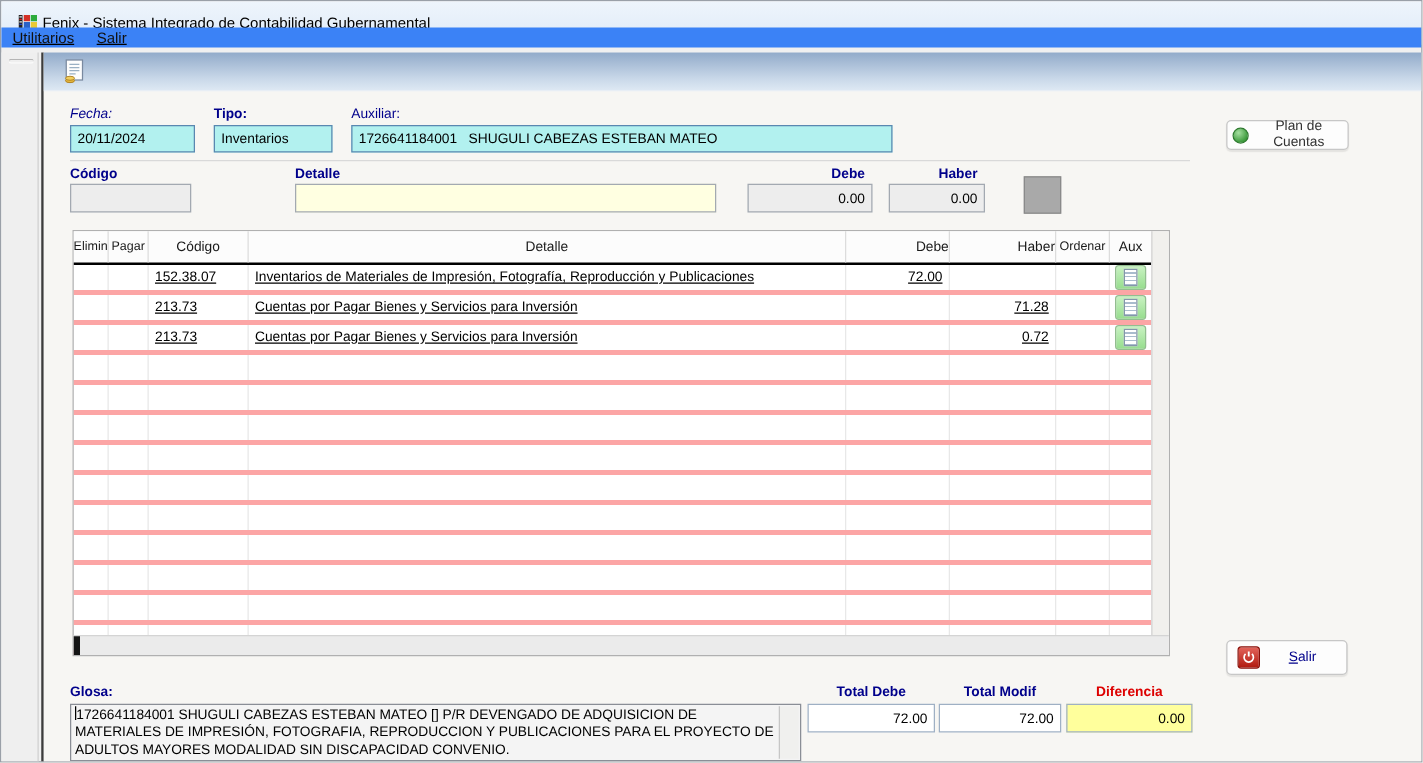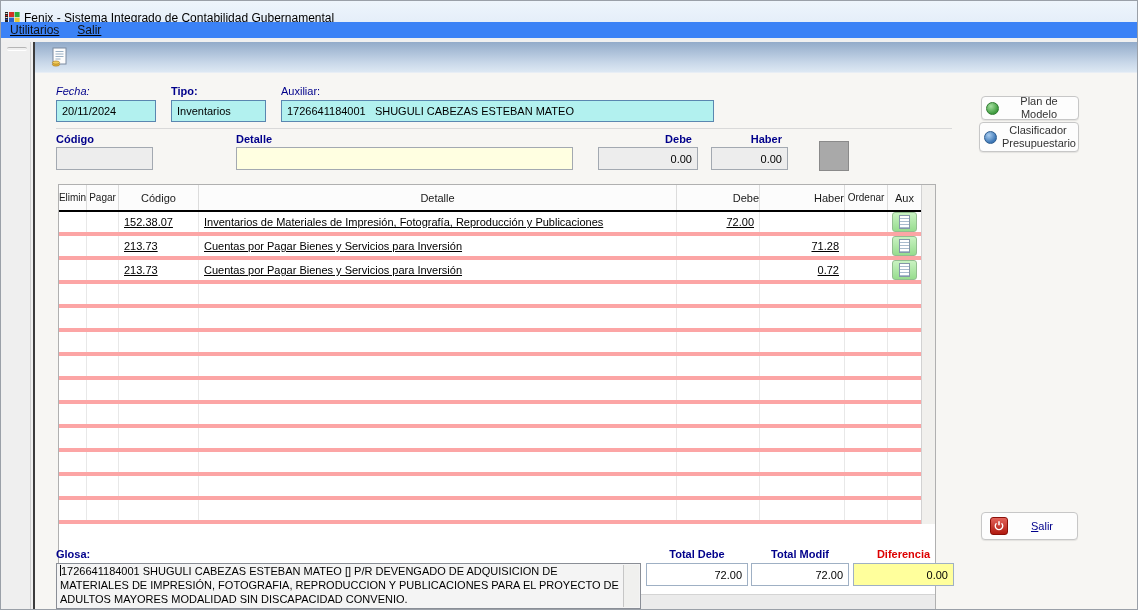--- a/index.html
+++ b/index.html
@@ -3,21 +3,21 @@
 <meta charset="utf-8">
 <style>
   * { box-sizing: border-box; margin: 0; padding: 0; }
   html,body { background:#d8d8d8; }
   body { font-family: "Liberation Sans", sans-serif; }
   #app { position:relative; width:1138px; height:610px; overflow:hidden; background:#f0f0f0; border:1px solid #9aa0a8; }
 
   
   .titlebar { position:absolute; left:0; top:0; width:1138px; height:35px;
     background:linear-gradient(#eef5fc,#dfeaf7); border-bottom:1px solid #c9d4e2;
-    display:flex; align-items:center; padding-left:3px; }
+    display:flex; align-items:center; padding-left:13px; }
   .titlebar .title { font-size:12px; color:#000; margin-left:4px; }
   .menubar { position:absolute; left:0; top:21px; width:1138px; height:16px; background:#3b82f6;
     display:flex; align-items:center;text-decoration:underline; }
   .menu-item { font-size:12px; color:#111; padding:2px 9px; cursor:default; }
 
   
   .left-panel { position:absolute; left:0; top:41px; width:30px; height:569px; background:#efefef; border-right:1px solid #cfcfcf; }
   .grip { position:absolute; left:6px; top:5px; width:20px; height:4px; border-top:1px solid #b5b5b5; border-bottom:1px solid #fff; border-radius:2px; }
   .divider { position:absolute; left:32px; top:41px; width:2px; height:569px; background:#3c3c3c; }
   .content { position:absolute; left:34px; top:41px; width:1104px; height:569px; background:#f7f6f3; }
@@ -34,21 +34,21 @@
   .field.gray { background:#EDEDED; border:1px solid #a3a9b1; }
   .field.yellow { background:#FFFFE1; border:1px solid #a3a9b1; }
   .field.white { background:#FFFFFF; border:1px solid #9fb0c4; }
   .field.diff { background:#FFFF9C; border:1px solid #9fb0c4; }
   .field.num { justify-content:flex-end; }
   .hline { position:absolute; height:1px; background:#d9d9d9; }
   .sq-btn { position:absolute; left:818px; top:140px; width:30px; height:30px;
     background:#a9a9a9; border:1px solid #8a8a8a; }
 
   
-  .table { position:absolute; left:57px; top:183px; width:878px; height:427px;
+  .table { position:absolute; left:57px; top:183px; width:878px; height:341px;
     background:#fff; border:1px solid #b0b0b0; }
   .v-track { position:absolute; right:0; top:0; width:14px; height:339px;
     background:#f1f0ed; border-left:1px solid #d2d2d2; }
   .thead { display:flex; height:27px; width:862px; border-bottom:2px solid #000; background:#fcfcfc; }
   .hcell { display:flex; align-items:center; justify-content:center; font-size:11px; color:#1a1a1a;
     border-right:1px solid #dcdcdc; overflow:hidden; white-space:nowrap; }
   .tbody { width:862px; }
   .trow { display:flex; height:24px; border-bottom:4px solid #fca5a5;text-decoration:underline; }
   .tcell { display:flex; align-items:center; font-size:11px; color:#000; padding:0 5px;
     border-right:1px solid #e8e8e8; overflow:hidden; white-space:nowrap; }
@@ -304,25 +304,21 @@
           <div class="tcell c-aux"></div>
         </div>
       </div>
     <div class="h-scroll">
       <div class="h-thumb"></div>
     </div>
   </div>
 
   <div class="side-btn" style="left:980px; top:95px; width:98px; height:24px;">
     <span class="sphere green"></span>
-    <span class="txt">Plan de Modelo</span>
-  </div>
-  <div class="side-btn" style="left:978px; top:121px; width:100px; height:30px;">
-    <span class="sphere blue"></span>
-    <span class="txt" style="width:72px;">Clasificador Presupuestario</span>
+    <span class="txt">Plan de Cuentas</span>
   </div>
   <div class="side-btn" style="left:980px; top:511px; width:97px; height:28px; justify-content:flex-start; padding-left:8px;">
     <span class="power-icon">
       <svg width="12" height="12" viewBox="0 0 16 16">
           <path d="M8 1.5v5.5" stroke="#fff" stroke-width="2" fill="none"></path>
           <path d="M4.6 4.2a5 5 0 1 0 6.8 0" stroke="#fff" stroke-width="1.8" fill="none"></path>
         </svg>
     </span>
     <span class="txt mnemonic salir-txt" style="margin-left:18px;">Salir</span>
   </div>

